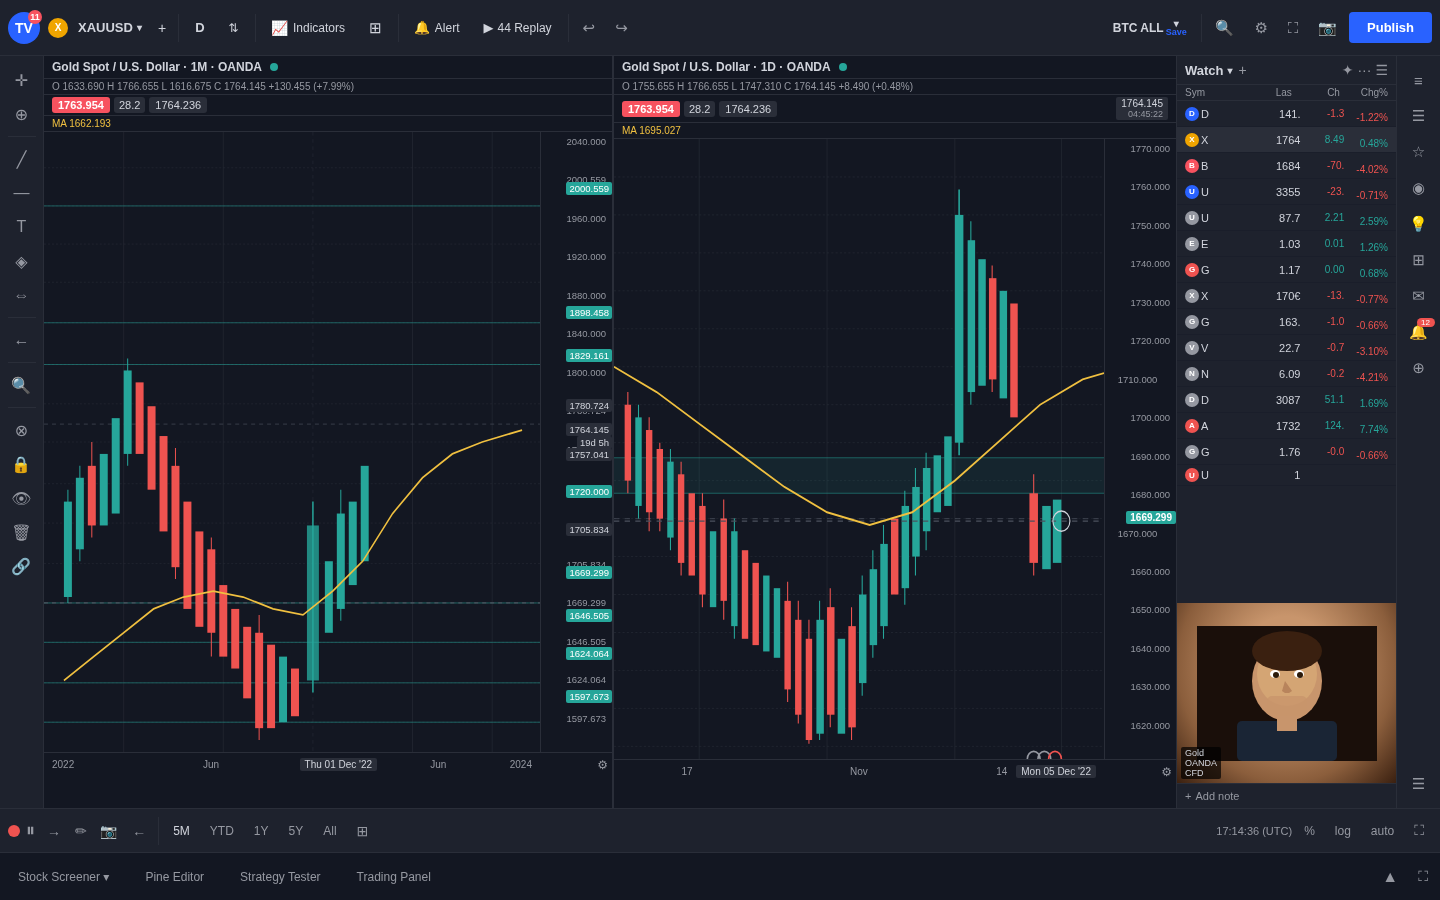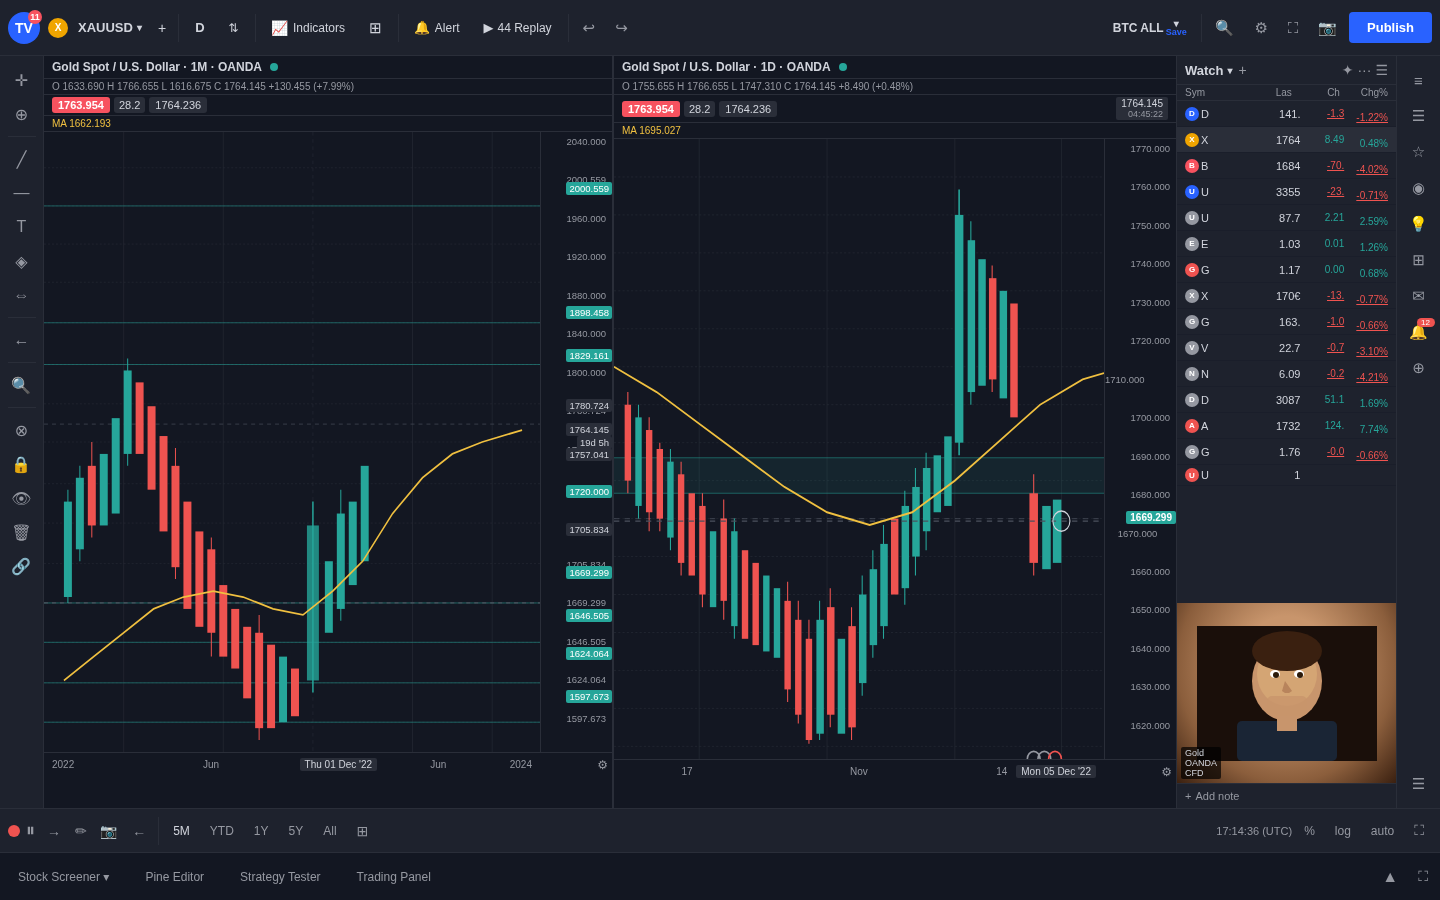--- a/index.html
+++ b/index.html
@@ -136,21 +136,21 @@
       display: flex; align-items: center; gap: 2px;
       padding: 3px 8px; cursor: pointer; border-bottom: 1px solid #1a1e2a;
     }
     .watch-item.active { background: #2a2e39; }
     .watch-sym-icon { width: 14px; height: 14px; border-radius: 50%; display: flex; align-items: center; justify-content: center; font-size: 8px; color: #fff; font-weight: bold; flex-shrink: 0; }
     .watch-sym { font-size: 11px; color: #d1d4dc; flex: 2; overflow: hidden; text-overflow: ellipsis; white-space: nowrap; }
     .watch-last { font-size: 11px; flex: 1.5; text-align: right; color: #d1d4dc; }
     .watch-ch { font-size: 10px; flex: 1.5; text-align: right; }
     .watch-chgp { font-size: 10px; flex: 1.5; text-align: right; margin-top: 8px; }
     .pos { color: #26a69a; }
-    .neg { color: #ef5350; text-decoration: underline; }
+    .neg { color: #ef5350; }
 
     
     #icon-panel {
       width: 44px; background: #1e222d; border-left: 1px solid #2a2e39;
       display: flex; flex-direction: column; align-items: center;
       padding: 8px 0; gap: 4px; flex-shrink: 0;
     }
     .icon-panel-btn {
       width: 36px; height: 32px; background: transparent; border: none;
       color: #9598a1; cursor: pointer; border-radius: 4px;
@@ -473,21 +473,21 @@
         <div style="position:relative;width:100%;height:calc(100% - 108px - 24px);background:#131722;overflow:hidden;">
 
           <div style="position:absolute;top:0;right:0;width:72px;bottom:0;background:#131722;border-left:1px solid #2a2e39;z-index:5;">
             <div style="display:flex;flex-direction:column;height:100%;justify-content:space-between;padding:4px 2px 28px 0;">
               <div style="text-align:right;font-size:9.5px;color:#9598a1;padding-right:4px;">1770.000</div>
               <div style="text-align:right;font-size:9.5px;color:#9598a1;padding-right:4px;">1760.000</div>
               <div style="text-align:right;font-size:9.5px;color:#9598a1;padding-right:4px;">1750.000</div>
               <div style="text-align:right;font-size:9.5px;color:#9598a1;padding-right:4px;">1740.000</div>
               <div style="text-align:right;font-size:9.5px;color:#9598a1;padding-right:4px;">1730.000</div>
               <div style="text-align:right;font-size:9.5px;color:#9598a1;padding-right:4px;">1720.000</div>
-              <div style="text-align:left;font-size:9.5px;color:#9598a1;padding-right:4px;">1710.000</div>
+              <div style="text-align:center;font-size:9.5px;color:#9598a1;padding-right:4px;">1710.000</div>
               <div style="text-align:right;font-size:9.5px;color:#9598a1;padding-right:4px;">1700.000</div>
               <div style="text-align:right;font-size:9.5px;color:#9598a1;padding-right:4px;">1690.000</div>
               <div style="text-align:right;font-size:9.5px;color:#9598a1;padding-right:4px;">1680.000</div>
               <div style="text-align:center;font-size:9.5px;color:#9598a1;padding-right:4px;">1670.000</div>
               <div style="text-align:right;font-size:9.5px;color:#9598a1;padding-right:4px;">1660.000</div>
               <div style="text-align:right;font-size:9.5px;color:#9598a1;padding-right:4px;">1650.000</div>
               <div style="text-align:right;font-size:9.5px;color:#9598a1;padding-right:4px;">1640.000</div>
               <div style="text-align:right;font-size:9.5px;color:#9598a1;padding-right:4px;">1630.000</div>
               <div style="text-align:right;font-size:9.5px;color:#9598a1;padding-right:4px;">1620.000</div>
             </div>

